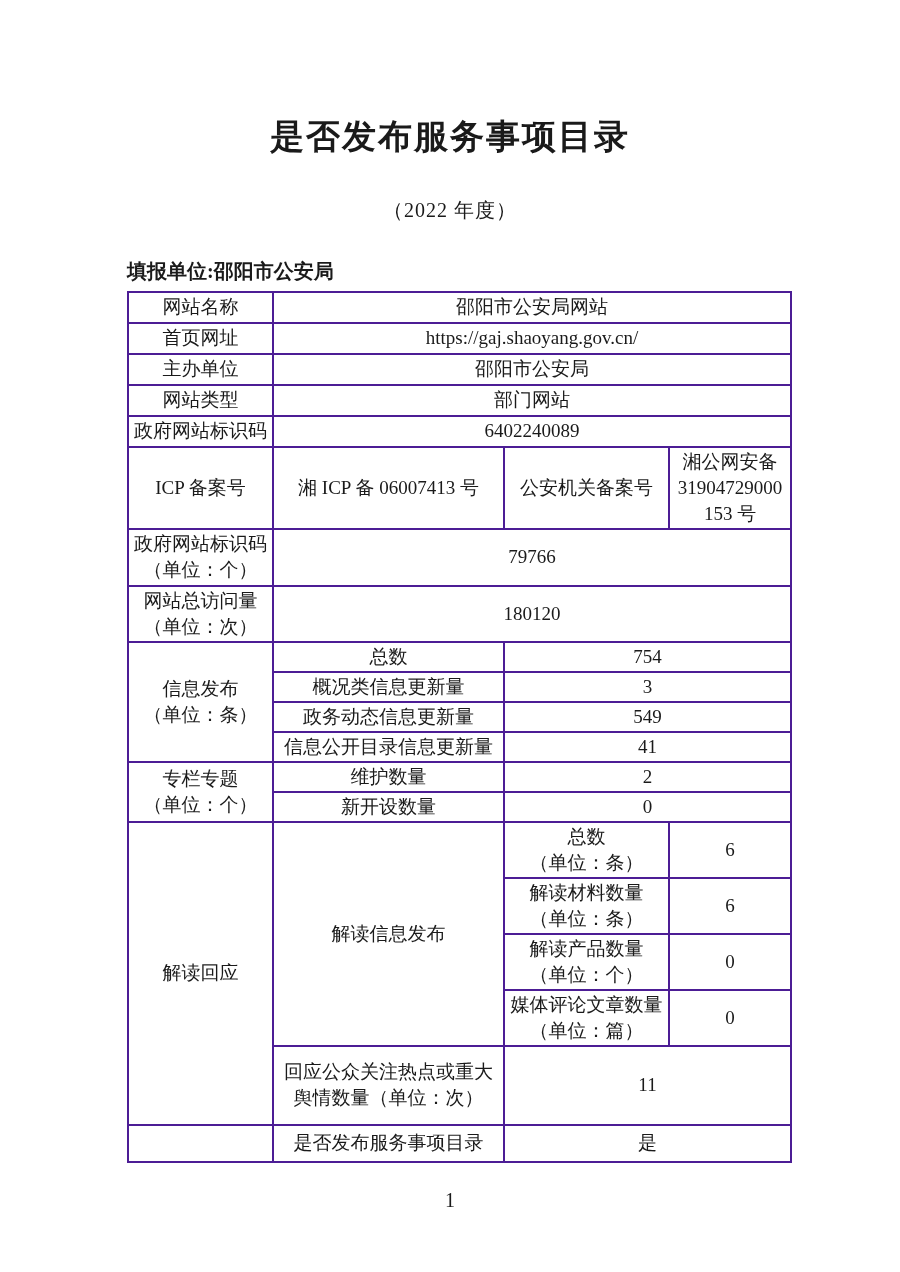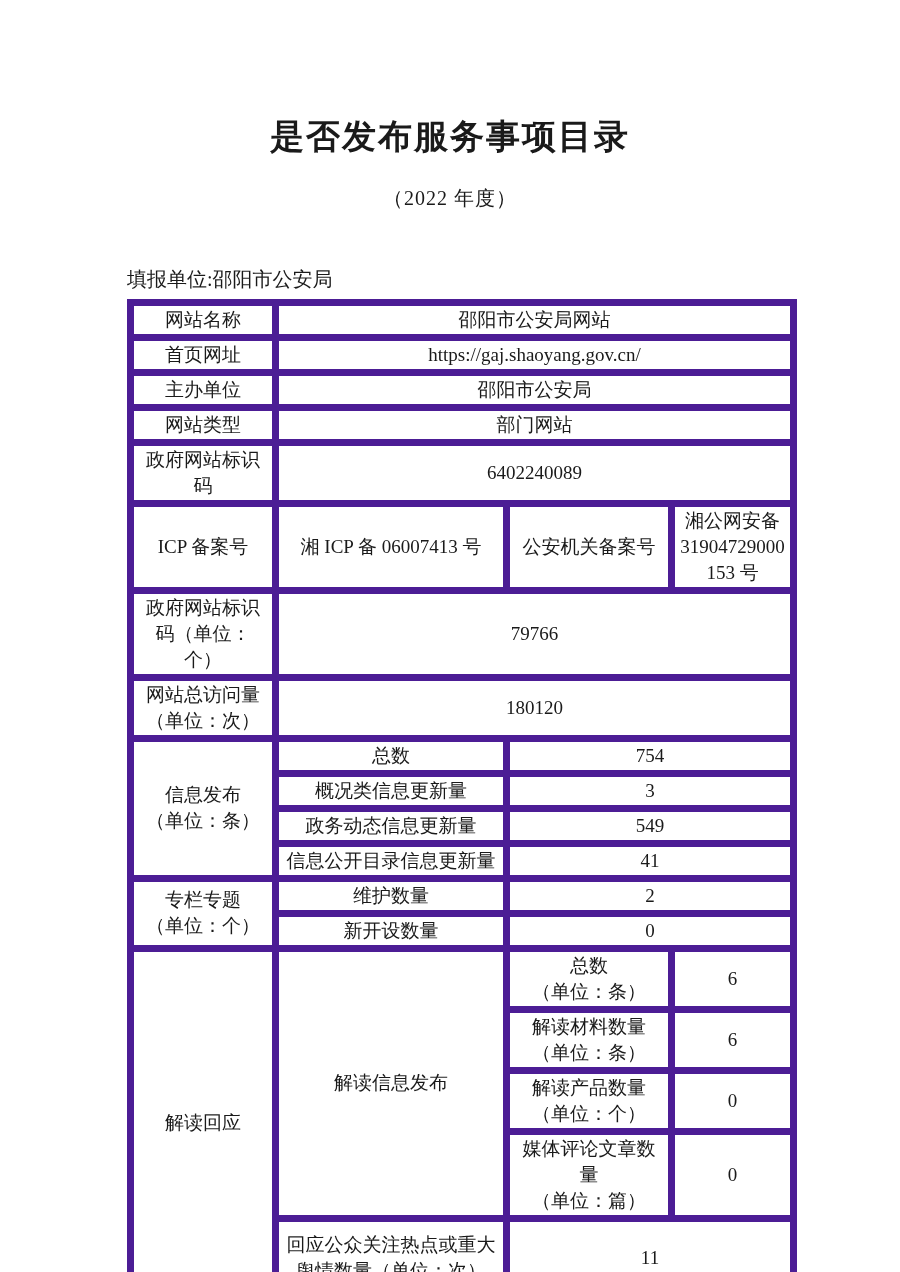--- a/index.html
+++ b/index.html
@@ -18,37 +18,37 @@
     text-align: center;
     margin-top: 116px;
     font-size: 34px;
     font-weight: bold;
     font-family: "Liberation Sans", "DejaVu Sans", sans-serif;
     letter-spacing: 2px;
     line-height: 1.2;
   }
   .doc-subtitle {
     text-align: center;
-    margin-top: 28px;
+    margin-top: 40px;
     font-size: 20px;
     letter-spacing: 1px;
   }
   .report-unit {
-    margin: 54px 0 6px 127px;
+    margin: 34px 0 6px 127px;
     font-size: 20px;
-    font-weight: normal;
+    font-weight: bold;
   }
   table.report {
     border-collapse: collapse;
     table-layout: fixed;
     margin-left: 127px;
     width: 663px;
   }
   table.report td {
-    border: 7px solid #4c1d95;
+    border: 2px solid #4c1d95;
     text-align: center;
     vertical-align: middle;
     font-size: 19px;
     line-height: 26px;
     padding: 1px 4px;
     overflow-wrap: break-word;
   }
   tr.h31 { height: 31px; }
   tr.h82 { height: 82px; }
   tr.h57 { height: 57px; }

